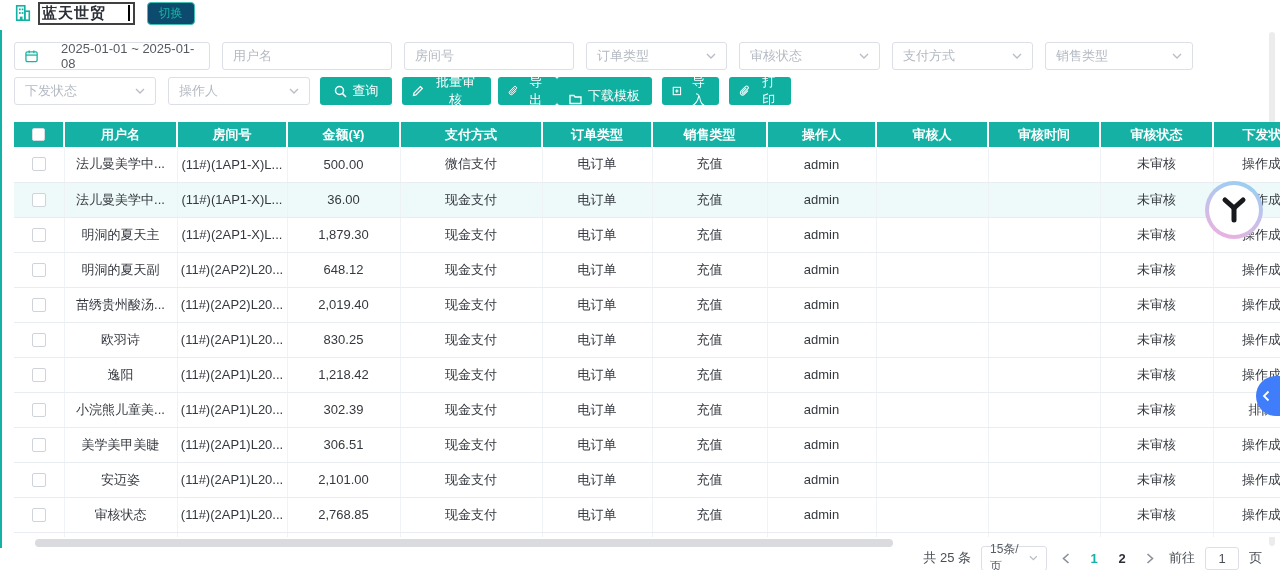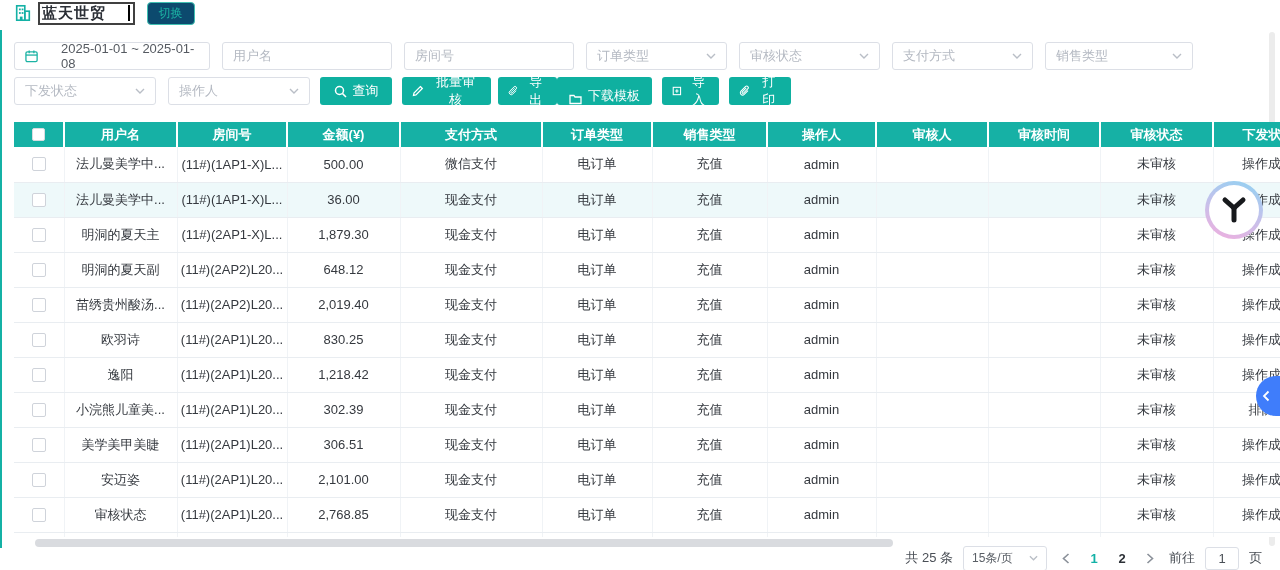--- a/index.html
+++ b/index.html
@@ -47,21 +47,21 @@
   tbody tr.hl td { background:#eef9fa; }
   .cb { width:14px; height:14px; border:1px solid #cfd3da; border-radius:2px; background:#fff; margin:0 auto; }
   .cb-head { width:13px; height:13px; background:#fff; border:1px solid #d8dbe0; border-radius:2px; margin:0 auto; }
 
   
   .h-scroll { position:absolute; left:35px; top:539px; width:858px; height:8px; background:#d9dbdf; border-radius:4px; }
 
   
   .pager { position:absolute; right:18px; top:545px; height:26px; display:flex; align-items:center; gap:10px;
     font-size:13px; color:#4a4f56; }
-  .pager .size-sel { width:84px; height:25px; border:1px solid #dcdfe6; border-radius:3px; display:flex;
+  .pager .size-sel { width:66px; height:25px; border:1px solid #dcdfe6; border-radius:3px; display:flex;
     align-items:center; padding:0 8px; color:#5a5f66; font-size:12px; }
   .pager .size-sel .chev { margin-left:auto; }
   .pg-arrow { width:18px; height:18px; display:flex; align-items:center; justify-content:center; cursor:pointer; }
   .pg-num { width:18px; text-align:center; cursor:pointer; }
   .pg-num.active { color:#13b1a6; font-weight:bold; }
   .pg-num.plain { color:#2c3036; font-weight:bold; }
   .goto-input { width:34px; height:23px; border:1px solid #dcdfe6; border-radius:3px; text-align:center;
     font-size:13px; color:#4a4f56; display:flex; align-items:center; justify-content:center; }
 
   

